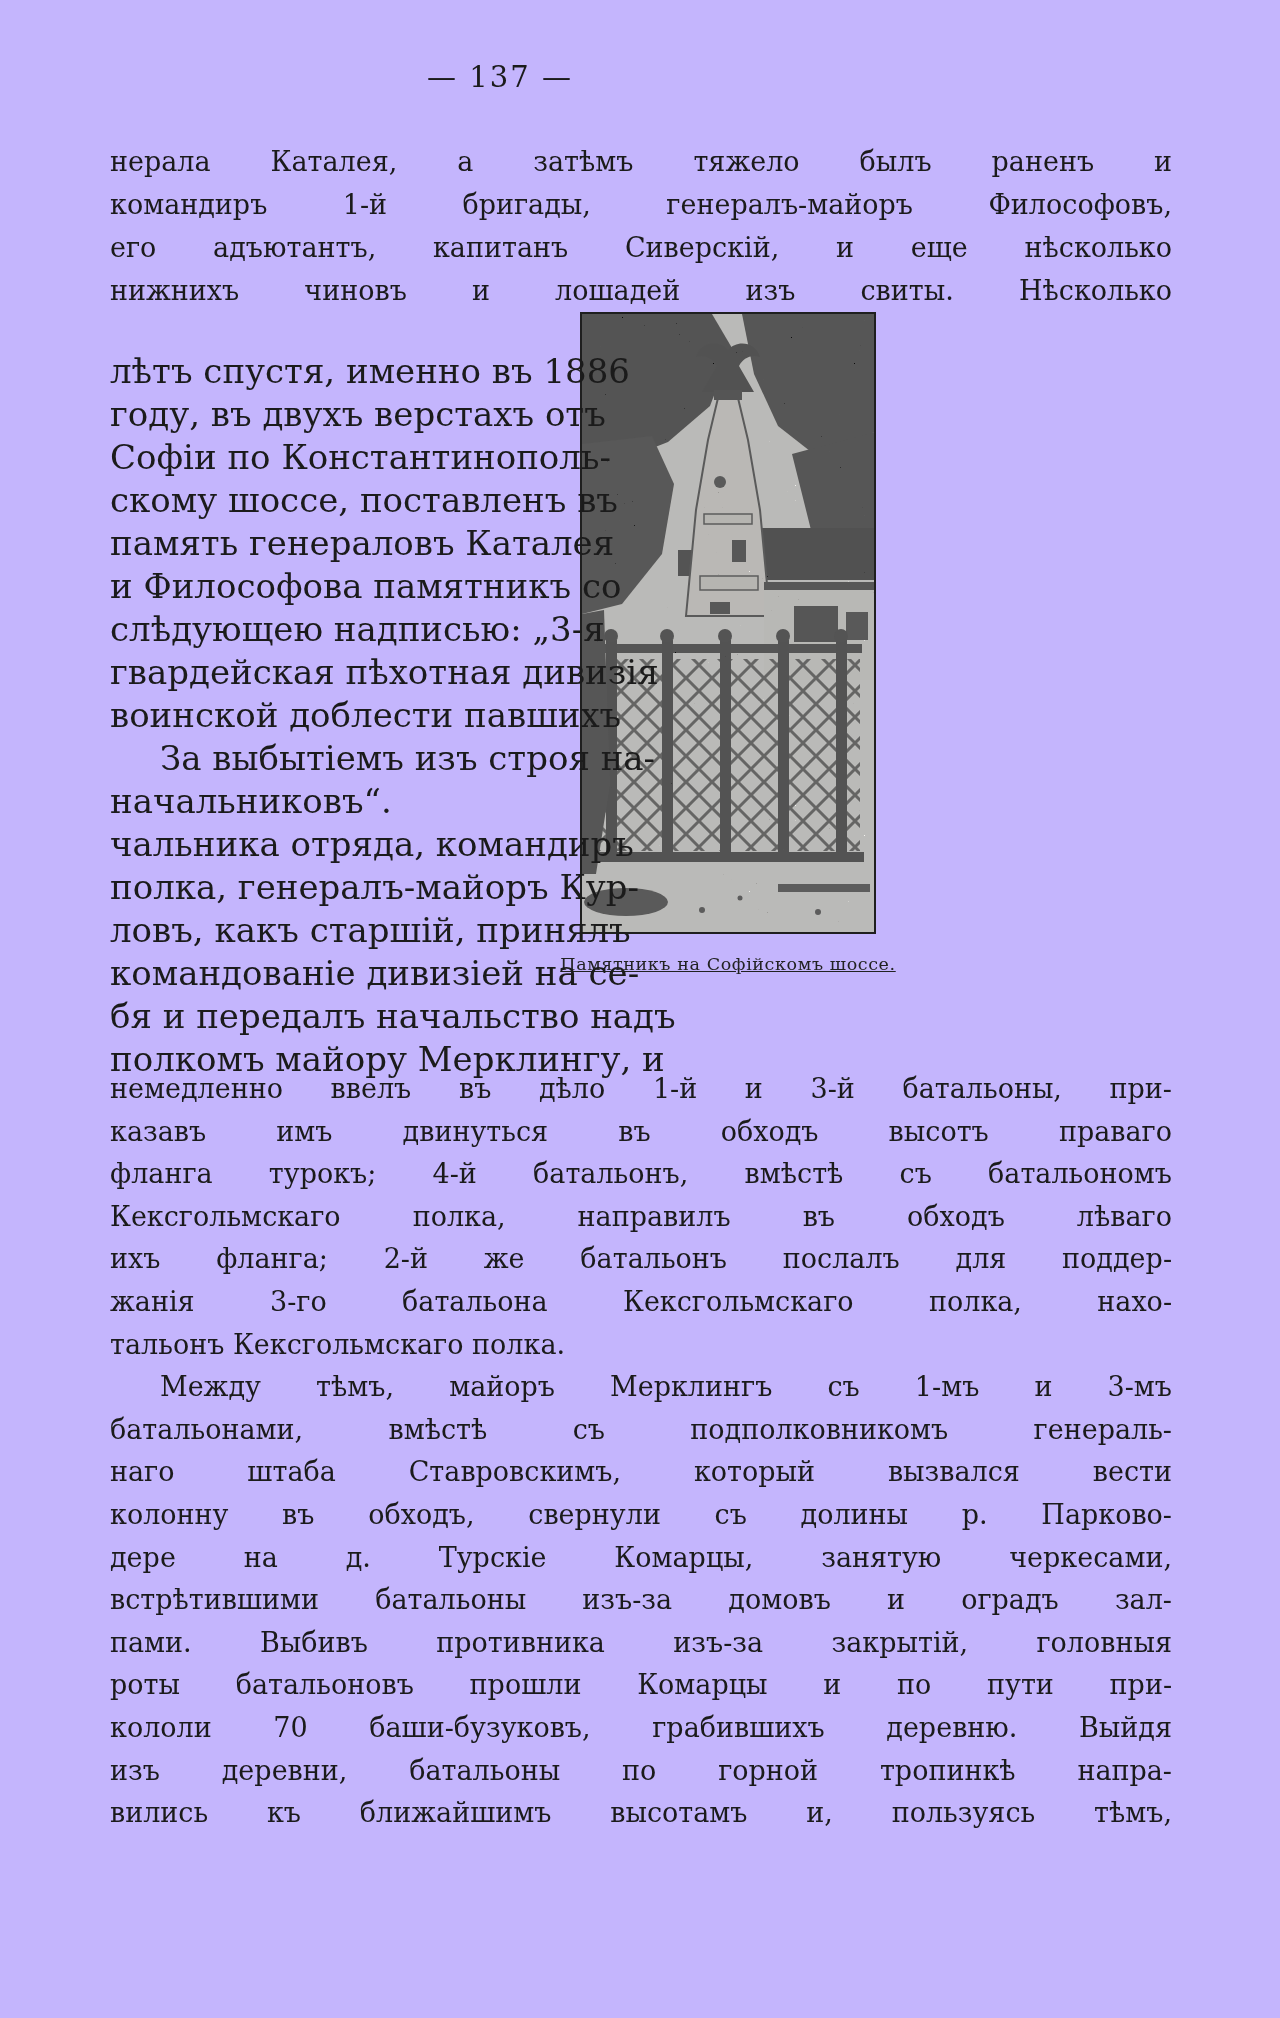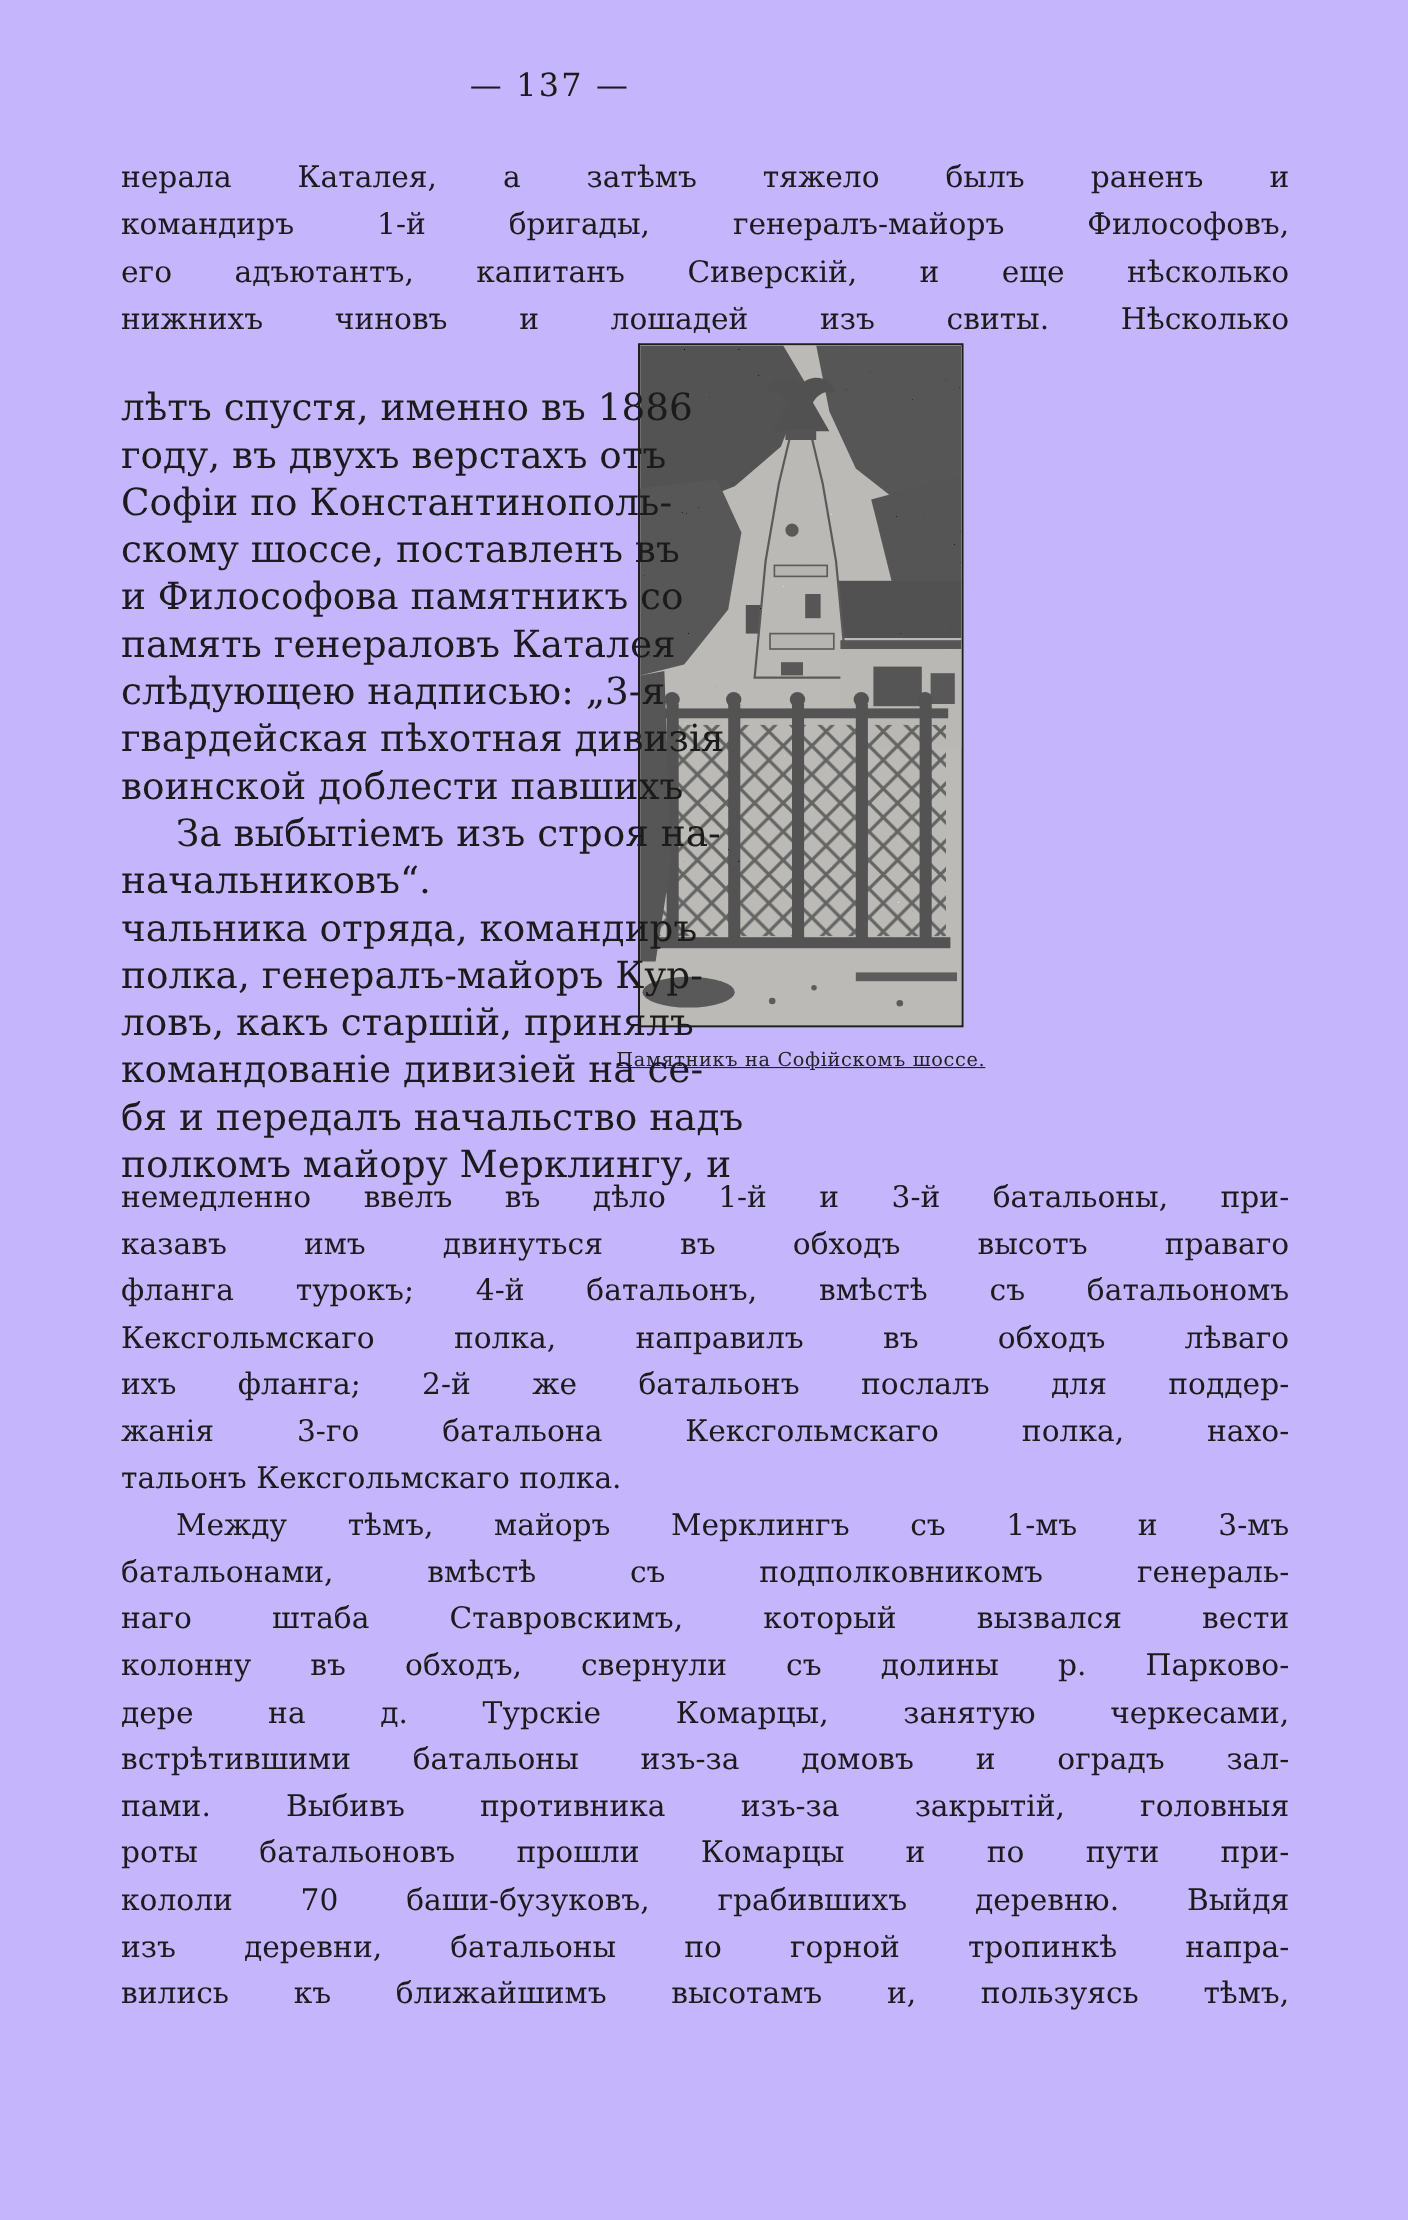--- a/index.html
+++ b/index.html
@@ -143,22 +143,22 @@
       </svg>
     </div>
     <figcaption>Памятникъ на Софійскомъ шоссе.</figcaption>
   </figure>
 
   <div class="tblock" id="block-wrap">
       <div class="line">лѣтъ спустя, именно въ 1886</div>
       <div class="line">году, въ двухъ верстахъ отъ</div>
       <div class="line">Софіи по Константинополь-</div>
       <div class="line">скому шоссе, поставленъ въ</div>
+      <div class="line">память генераловъ Каталея</div>
       <div class="line">и Философова памятникъ со</div>
-      <div class="line">память генераловъ Каталея</div>
       <div class="line">слѣдующею надписью: „3-я</div>
       <div class="line">гвардейская пѣхотная дивизія</div>
       <div class="line">воинской доблести павшихъ</div>
       <div class="line indent">За выбытіемъ изъ строя на-</div>
       <div class="line nojust">начальниковъ“.</div>
       <div class="line">чальника отряда, командиръ</div>
       <div class="line">полка, генералъ-майоръ Кур-</div>
       <div class="line">ловъ, какъ старшій, принялъ</div>
       <div class="line">командованіе дивизіей на се-</div>
       <div class="line">бя и передалъ начальство надъ</div>

